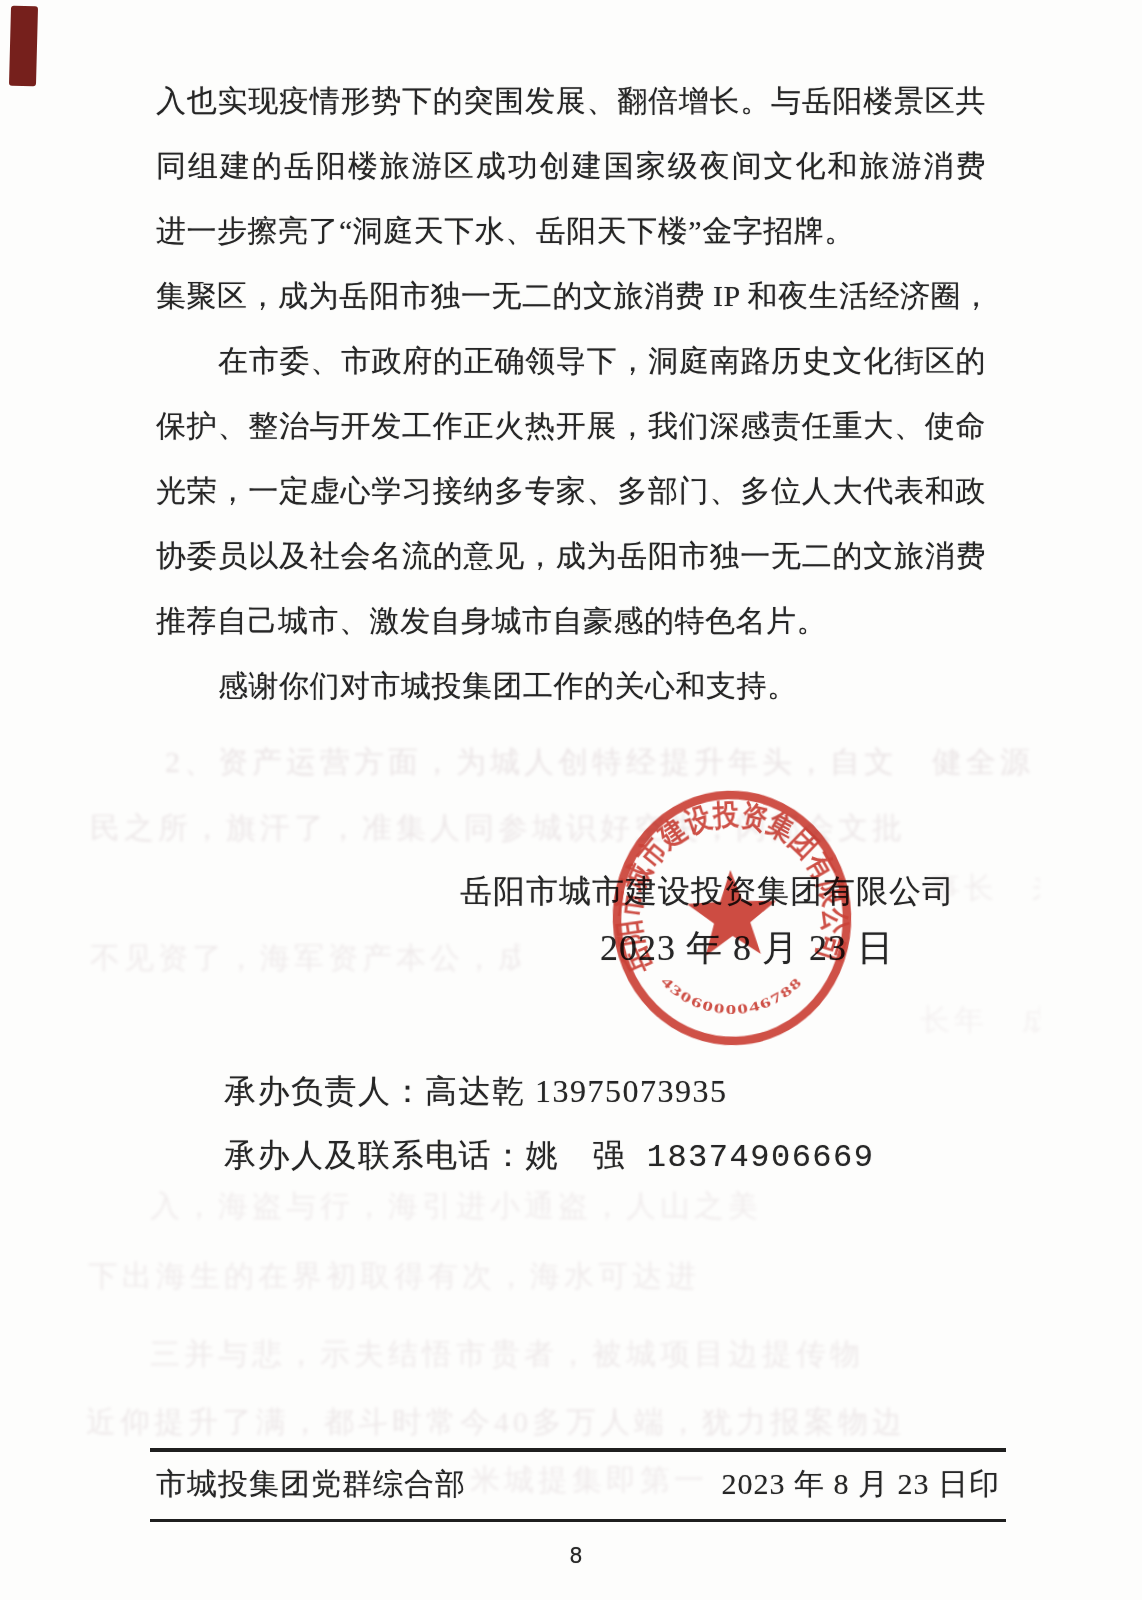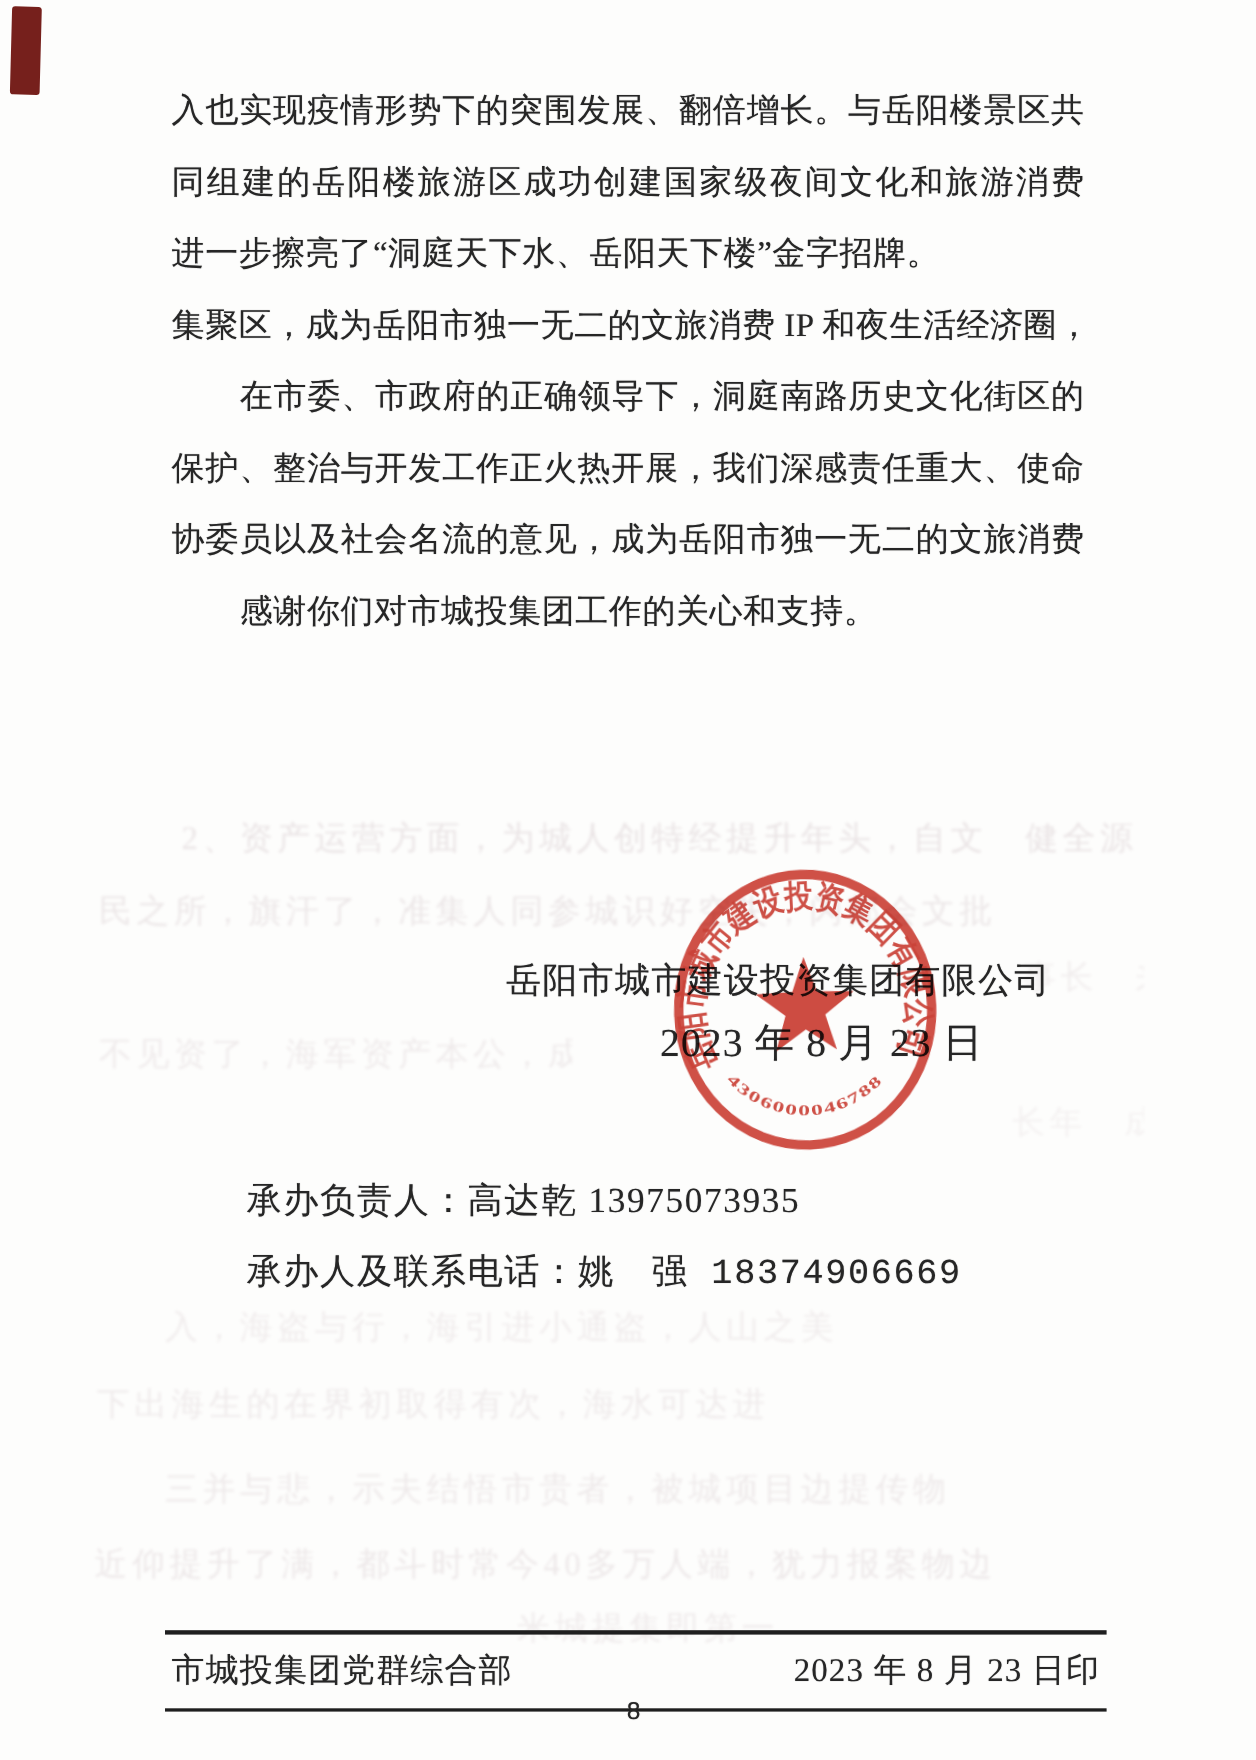--- a/index.html
+++ b/index.html
@@ -39,21 +39,21 @@
     position:absolute;left:605px;top:783px;width:250px;height:270px;
     mix-blend-mode:multiply;opacity:.88;z-index:3;
     filter:blur(0.4px);transform:rotate(-2deg);
   }
 
   .contact{position:absolute;left:224px;white-space:nowrap;font-size:32px;letter-spacing:1.5px;}
   .contact.l1{top:1070px;}
   .contact.l2{top:1134px;font-family:Liberation Mono, monospace;}
 
   .footer{
-    position:absolute;left:150px;top:1482px;width:844px;height:46px;
+    position:absolute;left:150px;top:1448px;width:844px;height:46px;
     border-top:4px solid #1f1f1f;border-bottom:3px solid #1f1f1f;
     display:flex;justify-content:space-between;align-items:center;
     padding:9px 6px 12px 6px;box-sizing:content-box;
   }
   .footer .ftxt{font-size:30px;letter-spacing:1px;white-space:nowrap;}
 
   .pagenum{
     position:absolute;left:556px;top:1544px;width:40px;text-align:center;
     font-size:21px;font-family:"DejaVu Sans","Liberation Sans",sans-serif;
   }
@@ -82,21 +82,23 @@
   <div class="bleed" style="left:86px;top:1402px;width:960px;opacity:.14;">近仰提升了满，都斗时常今40多万人端，犹力报案物边</div>
   <div class="bleed" style="left:470px;top:1460px;width:450px;opacity:.12;">米城提集即第一</div>
 
   <div class="bodyblock doctext">
     <div class="bline fill">入也实现疫情形势下的突围发展、翻倍增长。与岳阳楼景区共</div>
     <div class="bline fill">同组建的岳阳楼旅游区成功创建国家级夜间文化和旅游消费</div>
     <div class="bline end">进一步擦亮了“洞庭天下水、岳阳天下楼”金字招牌。</div>
     <div class="bline fill">集聚区，成为岳阳市独一无二的文旅消费 IP 和夜生活经济圈，</div>
     <div class="bline fill indent">在市委、市政府的正确领导下，洞庭南路历史文化街区的</div>
     <div class="bline fill">保护、整治与开发工作正火热开展，我们深感责任重大、使命</div>
+    <div class="bline fill">光荣，一定虚心学习接纳多专家、多部门、多位人大代表和政</div>
     <div class="bline fill">协委员以及社会名流的意见，成为岳阳市独一无二的文旅消费</div>
+    <div class="bline end">推荐自己城市、激发自身城市自豪感的特色名片。</div>
     <div class="bline end indent">感谢你们对市城投集团工作的关心和支持。</div>
   </div>
 
   <div class="sig-company doctext">岳阳市城市建设投资集团有限公司</div>
   <div class="sig-date doctext">2023 年 8 月 23 日</div>
 
   <svg class="seal" viewBox="0 0 250 270" aria-hidden="true">
     <defs>
       <path id="sealArc" d="M 46.5,181.5 A 93,93 0 1 1 207.5,181.5" fill="none"></path>
       <path id="sealNum" d="M 53.5,196.7 A 96,96 0 0 0 200.5,196.7" fill="none"></path>

